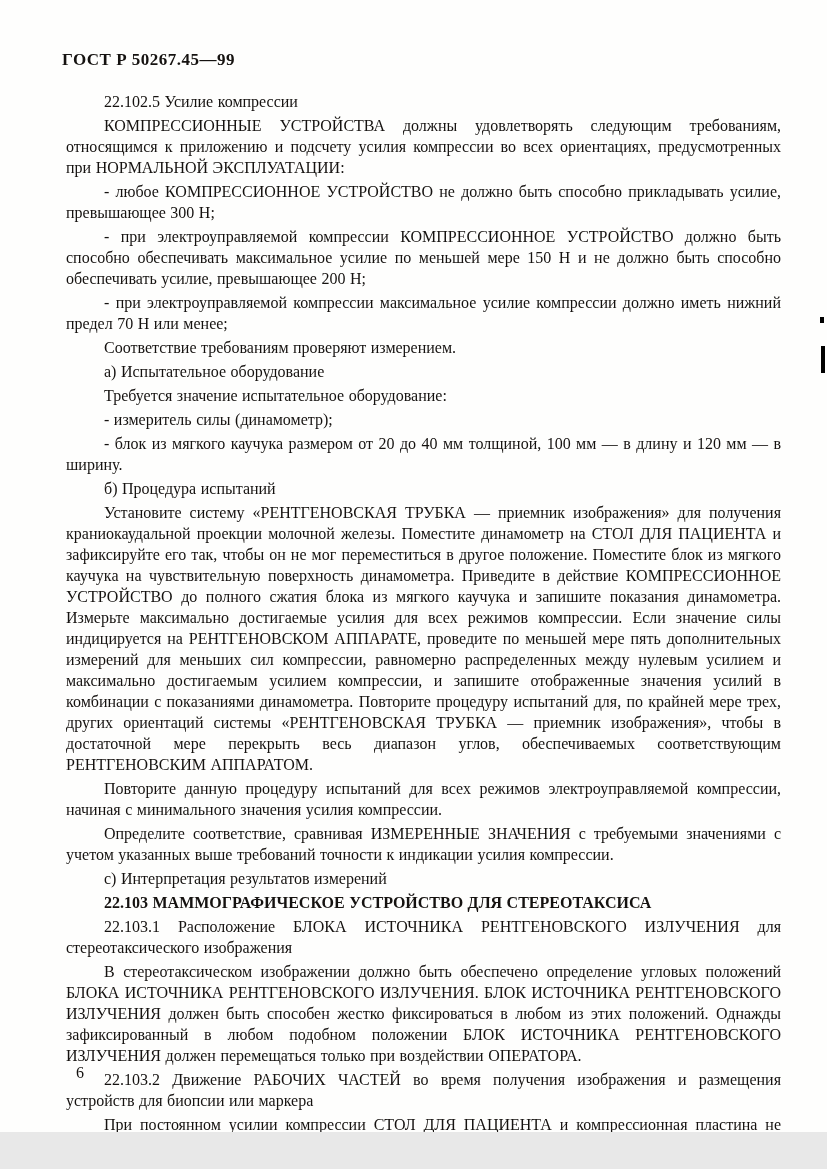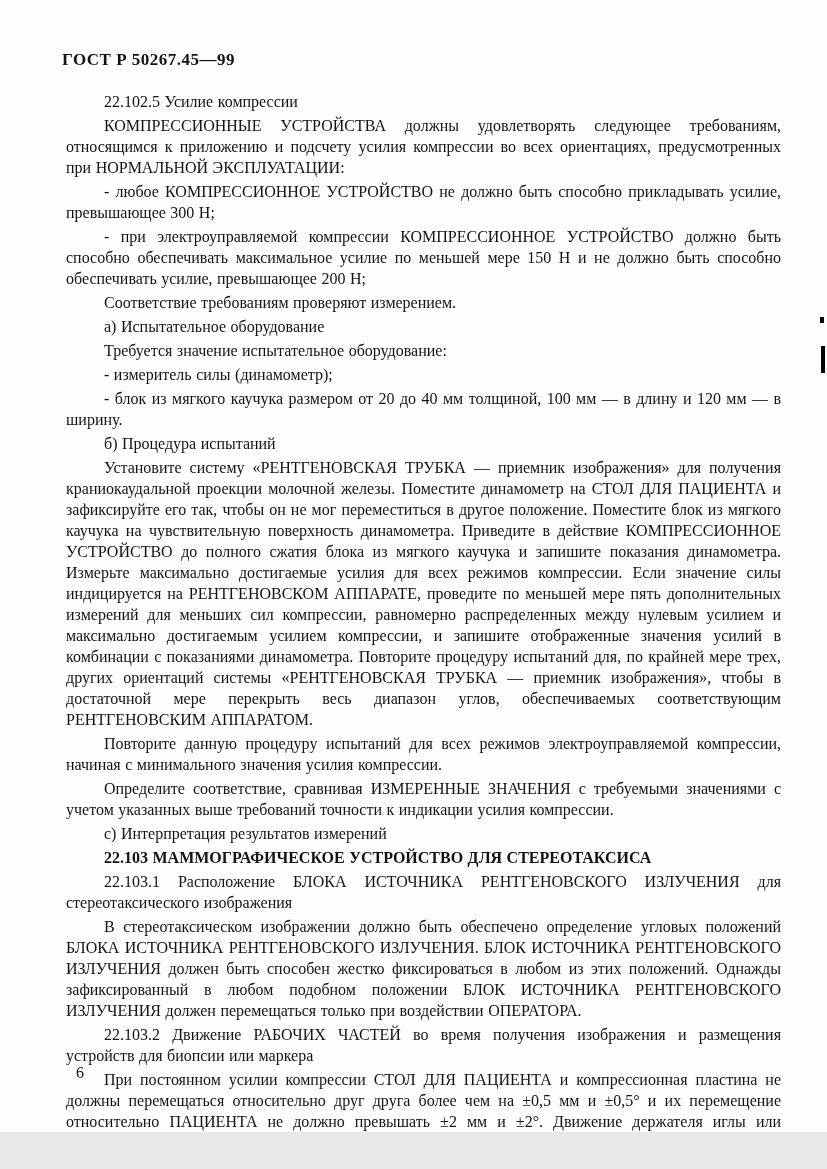--- a/index.html
+++ b/index.html
@@ -48,23 +48,24 @@
   .artifact.bar   { left: 821px; top: 346px; width: 4px; height: 27px; }
 </style>
 </head>
 <body>
 
 <div class="page">
   <div class="page-header">ГОСТ Р 50267.45—99</div>
 
   <div class="content">
       <p class="para normal">22.102.5 Усилие компрессии</p>
-      <p class="para normal">КОМПРЕССИОННЫЕ УСТРОЙСТВА должны удовлетворять следующее требованиям, относящимся к приложению и подсчету усилия компрессии во всех ориентациях, предусмотренных при НОРМАЛЬНОЙ ЭКСПЛУАТАЦИИ:</p>
+      <p class="para normal">КОМПРЕССИОННЫЕ УСТРОЙСТВА должны удовлетворять следующим требованиям, относящимся к приложению и подсчету усилия компрессии во всех ориентациях, предусмотренных при НОРМАЛЬНОЙ ЭКСПЛУАТАЦИИ:</p>
       <p class="para normal">- любое КОМПРЕССИОННОЕ УСТРОЙСТВО не должно быть способно прикладывать усилие, превышающее 300 Н;</p>
       <p class="para normal">- при электроуправляемой компрессии КОМПРЕССИОННОЕ УСТРОЙСТВО должно быть способно обеспечивать максимальное усилие по меньшей мере 150 Н и не должно быть способно обеспечивать усилие, превышающее 200 Н;</p>
+      <p class="para normal">- при электроуправляемой компрессии максимальное усилие компрессии должно иметь нижний предел 70 Н или менее;</p>
       <p class="para italic">Соответствие требованиям проверяют измерением.</p>
       <p class="para italic">а) Испытательное оборудование</p>
       <p class="para italic">Требуется значение испытательное оборудование:</p>
       <p class="para italic">- измеритель силы (динамометр);</p>
       <p class="para italic">- блок из мягкого каучука размером от 20 до 40 мм толщиной, 100 мм — в длину и 120 мм — в ширину.</p>
       <p class="para italic">б) Процедура испытаний</p>
       <p class="para italic">Установите систему «РЕНТГЕНОВСКАЯ ТРУБКА — приемник изображения» для получения краниокаудальной проекции молочной железы. Поместите динамометр на СТОЛ ДЛЯ ПАЦИЕНТА и зафиксируйте его так, чтобы он не мог переместиться в другое положение. Поместите блок из мягкого каучука на чувствительную поверхность динамометра. Приведите в действие КОМПРЕССИОННОЕ УСТРОЙСТВО до полного сжатия блока из мягкого каучука и запишите показания динамометра. Измерьте максимально достигаемые усилия для всех режимов компрессии. Если значение силы индицируется на РЕНТГЕНОВСКОМ АППАРАТЕ, проведите по меньшей мере пять дополнительных измерений для меньших сил компрессии, равномерно распределенных между нулевым усилием и максимально достигаемым усилием компрессии, и запишите отображенные значения усилий в комбинации с показаниями динамометра. Повторите процедуру испытаний для, по крайней мере трех, других ориентаций системы «РЕНТГЕНОВСКАЯ ТРУБКА — приемник изображения», чтобы в достаточной мере перекрыть весь диапазон углов, обеспечиваемых соответствующим РЕНТГЕНОВСКИМ АППАРАТОМ.</p>
       <p class="para italic">Повторите данную процедуру испытаний для всех режимов электроуправляемой компрессии, начиная с минимального значения усилия компрессии.</p>
       <p class="para italic">Определите соответствие, сравнивая ИЗМЕРЕННЫЕ ЗНАЧЕНИЯ с требуемыми значениями с учетом указанных выше требований точности к индикации усилия компрессии.</p>
       <p class="para italic">с) Интерпретация результатов измерений</p>

